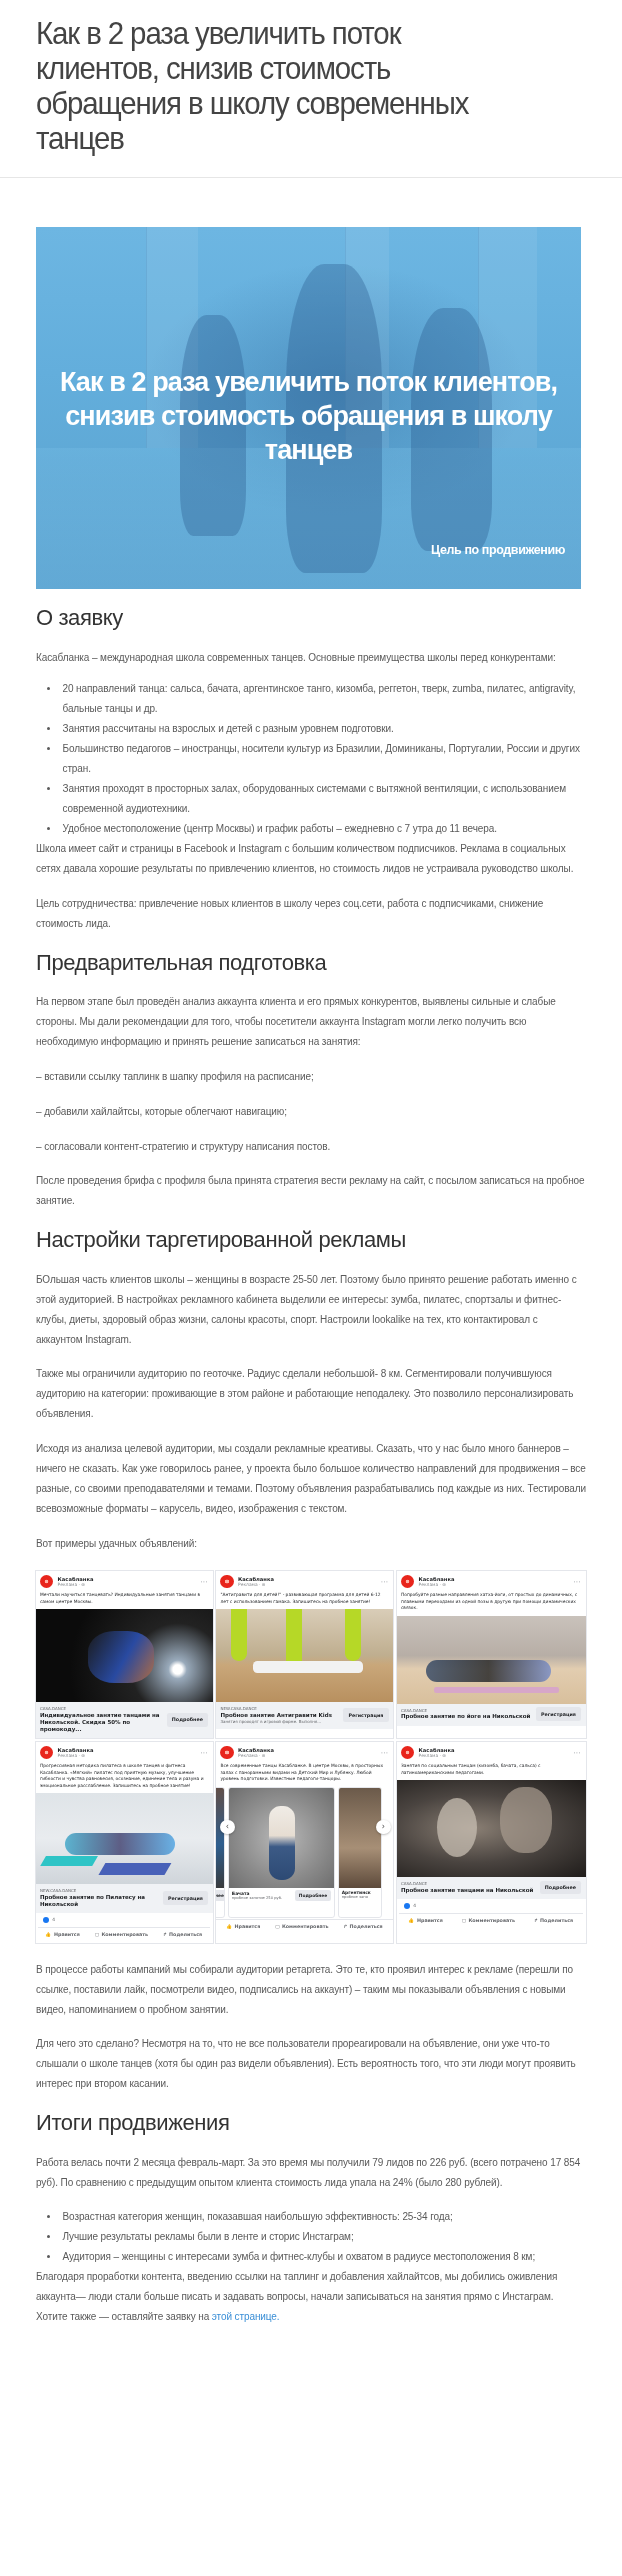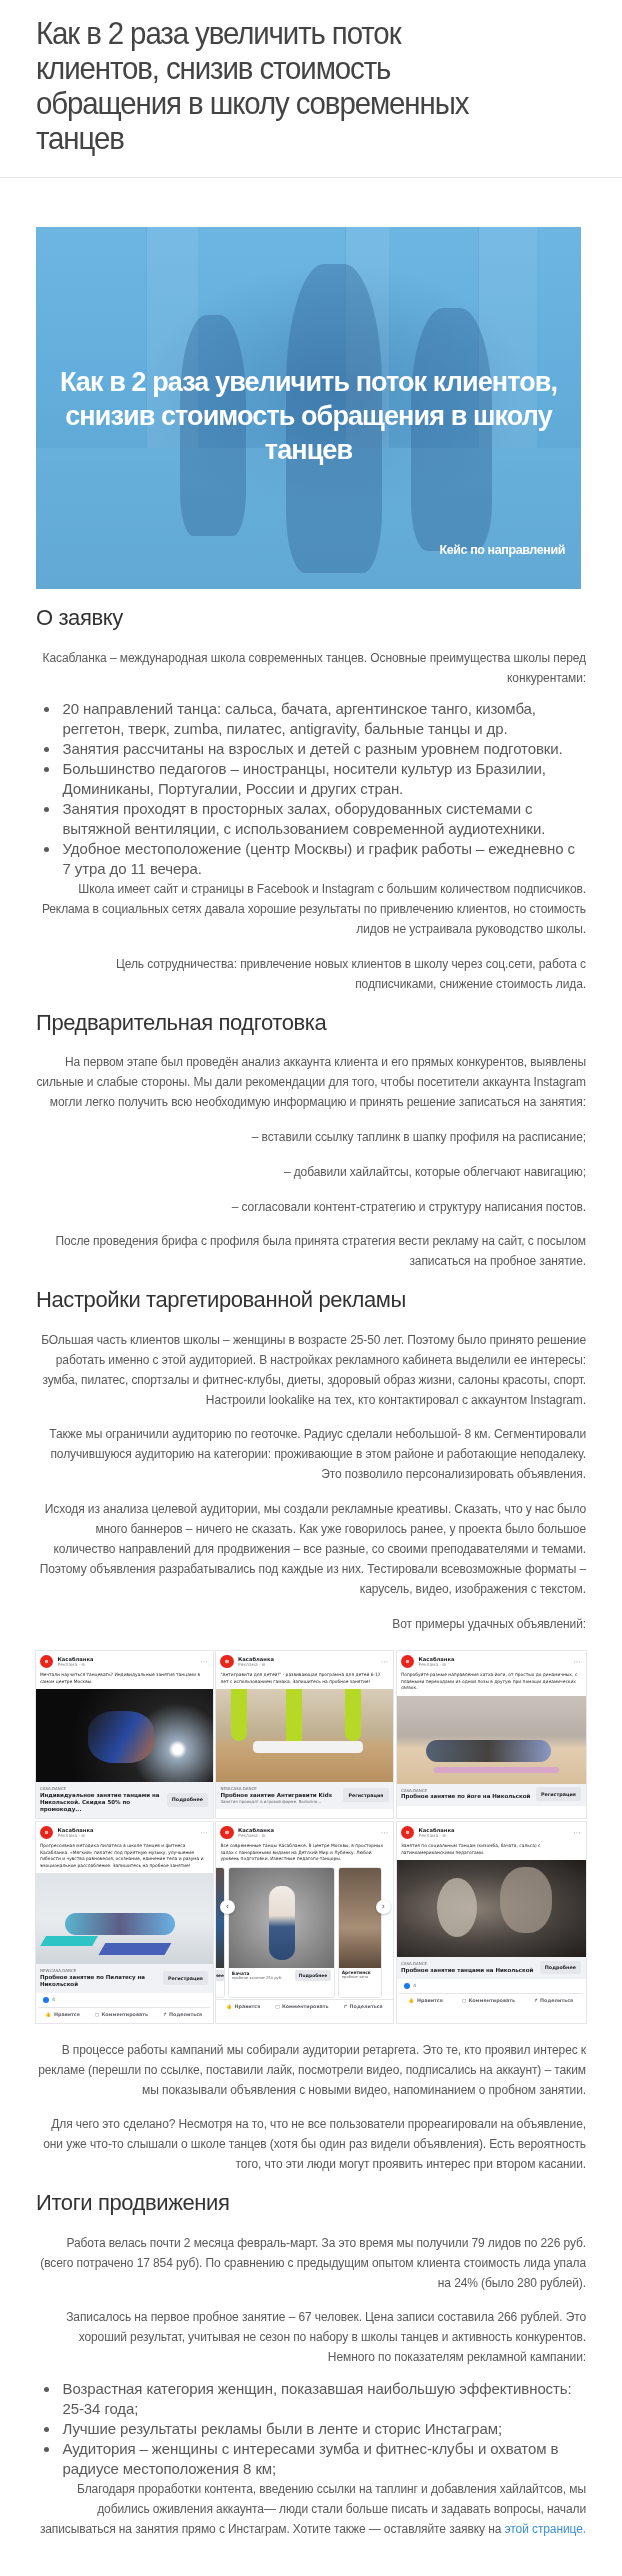--- a/index.html
+++ b/index.html
@@ -64,31 +64,30 @@
   h2.section {
     margin: 16px 0 16px 0;
     font-weight: 300;
     font-size: 22px;
     line-height: 26.5px;
     color: #333333;
     letter-spacing: -0.4px;
   }
   p.body {
     margin: 0 0 14.7px 0;
-    font-size: 12px;
+    font-size: 10px;
     line-height: 20px;
     color: #5a5a5a;
     letter-spacing: -0.1px;
-    text-align: right;
   }
   p.tight { margin-bottom: 0; }
   ul.bullets {
     margin: 11.8px 0 0 0;
     padding-left: 23.6px;
-    font-size: 15px;
+    font-size: 10px;
     line-height: 20px;
     color: #5a5a5a;
   }
   ul.bullets li { padding-left: 2.9px; letter-spacing: -0.1px; }
   a.link { color: #3b8fd6; text-decoration: none; margin-top: 41px; }
 
   
   .ads-grid {
     position: relative;
     width: 560px;
@@ -157,21 +156,21 @@
 
   <div class="hero">
     <div class="window" style="left:110px;width:52px;height:221px;"></div>
     <div class="window" style="left:309px;width:44px;height:221px;"></div>
     <div class="window" style="left:442px;width:59px;height:221px;"></div>
     <div class="floor"></div>
     <div class="figure" style="left:144px;top:88px;width:66px;height:221px;"></div>
     <div class="figure" style="left:250px;top:37px;width:96px;height:309px;"></div>
     <div class="figure" style="left:375px;top:81px;width:81px;height:243px;"></div>
     <div class="hero-title">Как в 2 раза увеличить поток клиентов, снизив стоимость обращения в школу танцев</div>
-    <div class="hero-caption">Кейс по направлений</div>
+    <div class="hero-caption">Цель по продвижению</div>
   </div>
 
   <h2 class="section">О заявку</h2>
   <p class="body tight">Касабланка – международная школа современных танцев. Основные преимущества школы перед конкурентами:</p>
   <ul class="bullets">
     <li>20 направлений танца: сальса, бачата, аргентинское танго, кизомба, реггетон, тверк, zumba, пилатес, antigravity, бальные танцы и др.</li>
     <li>Занятия рассчитаны на взрослых и детей с разным уровнем подготовки.</li>
     <li>Большинство педагогов – иностранцы, носители культур из Бразилии, Доминиканы, Португалии, России и других стран.</li>
     <li>Занятия проходят в просторных залах, оборудованных системами с вытяжной вентиляции, с использованием современной аудиотехники.</li>
     <li>Удобное местоположение (центр Москвы) и график работы – ежедневно с 7 утра до 11 вечера.</li>
@@ -376,21 +375,20 @@
       </div>
     </div>
 
   </div>
 
   <p class="body">В процессе работы кампаний мы собирали аудитории ретаргета. Это те, кто проявил интерес к рекламе (перешли по ссылке, поставили лайк, посмотрели видео, подписались на аккаунт) – таким мы показывали объявления с новыми видео, напоминанием о пробном занятии.</p>
   <p class="body">Для чего это сделано? Несмотря на то, что не все пользователи прореагировали на объявление, они уже что-то слышали о школе танцев (хотя бы один раз видели объявления). Есть вероятность того, что эти люди могут проявить интерес при втором касании.</p>
 
   <h2 class="section">Итоги продвижения</h2>
   <p class="body">Работа велась почти 2 месяца февраль-март. За это время мы получили 79 лидов по 226 руб. (всего потрачено 17 854 руб). По сравнению с предыдущим опытом клиента стоимость лида упала на 24% (было 280 рублей).</p>
-  <p class="body tight">Записалось на первое пробное занятие – 67 человек. Цена записи составила 266 рублей. Это хороший результат, учитывая не сезон по набору в школы танцев и активность конкурентов. Немного по показателям рекламной кампании:</p>
   <ul class="bullets">
     <li>Возрастная категория женщин, показавшая наибольшую эффективность: 25-34 года;</li>
     <li>Лучшие результаты рекламы были в ленте и сторис Инстаграм;</li>
     <li>Аудитория – женщины с интересами зумба и фитнес-клубы и охватом в радиусе местоположения 8 км;</li>
   </ul>
   <p class="body"><span>Благодаря проработки контента, введению ссылки на таплинг и добавления хайлайтсов, мы добились оживления аккаунта— люди стали больше писать и задавать вопросы, начали записываться на занятия прямо с Инстаграм. Хотите также — оставляйте заявку на </span><a class="link" href="#">этой странице.</a></p>
 
 </main>
 
 

